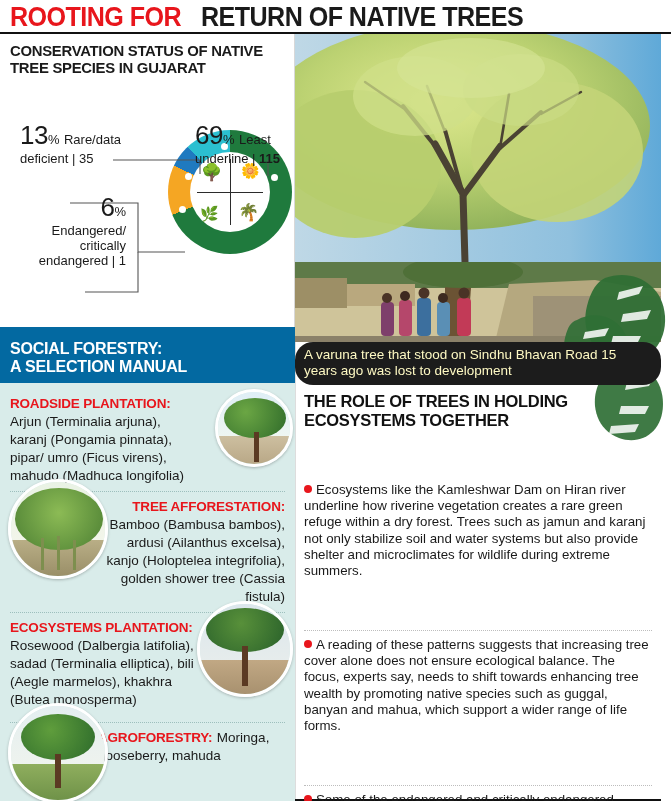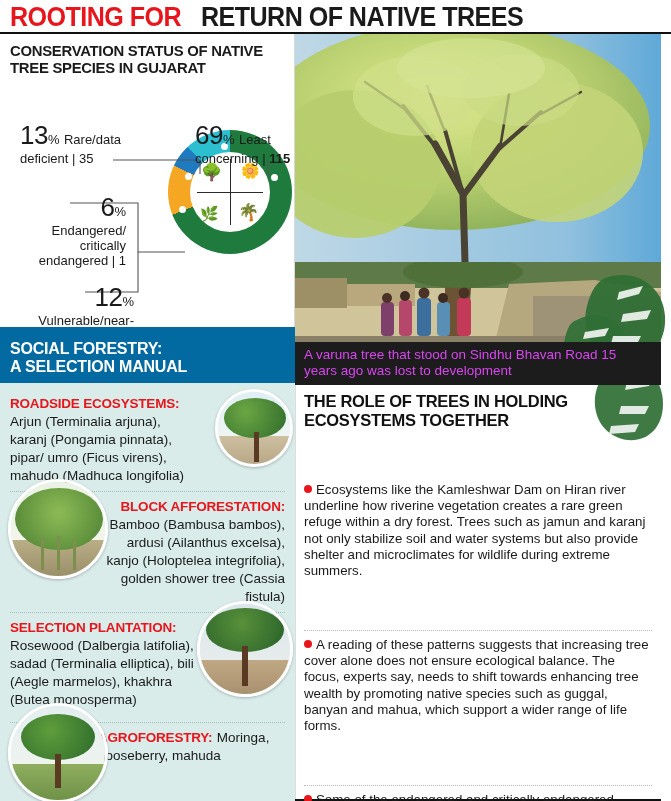--- a/index.html
+++ b/index.html
@@ -129,24 +129,24 @@
   .th-road   { right: 2px;  top: 6px;   width: 78px;  height: 78px; }
   .th-block  { left: 8px;   top: 96px;  width: 100px; height: 100px; }
   .th-comm   { right: 2px;  top: 218px; width: 96px;  height: 96px; }
   .th-agro   { left: 8px;   top: 320px; width: 100px; height: 100px; }
 
   
   .photo-top { position: relative; width: 366px; height: 228px; overflow: hidden; }
   .photo-bot { position: relative; width: 366px; height: 80px; overflow: hidden; }
 
   .caption {
-    background: #1c1c1c; color: #d946ef;
+    background: #1c1c1c; color: #fef9c3;
     padding: 5px 9px 6px 9px;
     font-size: 13.5px; line-height: 1.2;
-    position: relative; z-index: 3;
+    position: relative; z-index: 3; border-radius: 18px;
   }
 
   .role-head {
     padding: 7px 9px 4px 9px;
     font-size: 16.5px; font-weight: bold; color: #111;
     line-height: 1.1; letter-spacing: -0.3px;
     position: relative; z-index: 3;
   }
 
   .bullets { padding: 0 9px 0 9px; position: relative; z-index: 3; }
@@ -214,59 +214,54 @@
 
       <div class="lab lab-rare">
         <span class="pct">13</span><span class="pctsign">%</span>
         <span class="txt">Rare/data</span>
         <div class="txt">deficient | 35</div>
       </div>
 
       <div class="lab lab-least">
         <span class="pct">69</span><span class="pctsign">%</span>
         <span class="txt">Least</span>
-        <div class="txt"><span>concerning | </span><b>115</b></div>
+        <div class="txt"><span>underline | </span><b>115</b></div>
       </div>
 
       <div class="lab lab-endan">
         <span class="pct">6</span><span class="pctsign">%</span>
         <div class="txt">Endangered/</div>
         <div class="txt">critically</div>
         <div class="txt">endangered | 1</div>
       </div>
 
-      <div class="lab lab-vuln">
-        <span class="pct">12</span><span class="pctsign">%</span>
-        <div class="txt">Vulnerable/near-</div>
-        <div class="txt">threatened | 20</div>
-      </div>
 
       <div class="source">Source: Social forestry department</div>
     </div>
 
     <div class="sf">
       <div class="sf-head">
         <div>SOCIAL FORESTRY:</div>
         <div>A SELECTION MANUAL</div>
       </div>
 
       <div class="sf-body">
 
         <div class="sf-block b-roadside">
-          <span class="sf-cat">ROADSIDE ECOSYSTEMS:</span>
+          <span class="sf-cat">ROADSIDE PLANTATION:</span>
           <span class="sf-txt">Arjun (Terminalia arjuna), karanj (Pongamia pinnata), pipar/ umro (Ficus virens), mahudo (Madhuca longifolia)</span>
         </div>
 
         <div class="sf-block b-block">
-          <span class="sf-cat">BLOCK AFFORESTATION:</span>
+          <span class="sf-cat">TREE AFFORESTATION:</span>
           <span class="sf-txt">Bamboo (Bambusa bambos), ardusi (Ailanthus excelsa), kanjo (Holoptelea integrifolia), golden shower tree (Cassia fistula)</span>
         </div>
 
         <div class="sf-block b-commerc">
-          <span class="sf-cat">SELECTION PLANTATION:</span>
+          <span class="sf-cat">ECOSYSTEMS PLANTATION:</span>
           <span class="sf-txt">Rosewood (Dalbergia latifolia), sadad (Terminalia elliptica), bili (Aegle marmelos), khakhra (Butea monosperma)</span>
         </div>
 
         <div class="sf-block b-agro">
           <span class="sf-cat">AGROFORESTRY:</span>
           <span class="sf-txt">Moringa, gooseberry, mahuda</span>
         </div>
 
         <div class="thumb th-road">
           <div class="sky" style="background:linear-gradient(#dfeef6,#eef6f2);"></div>

